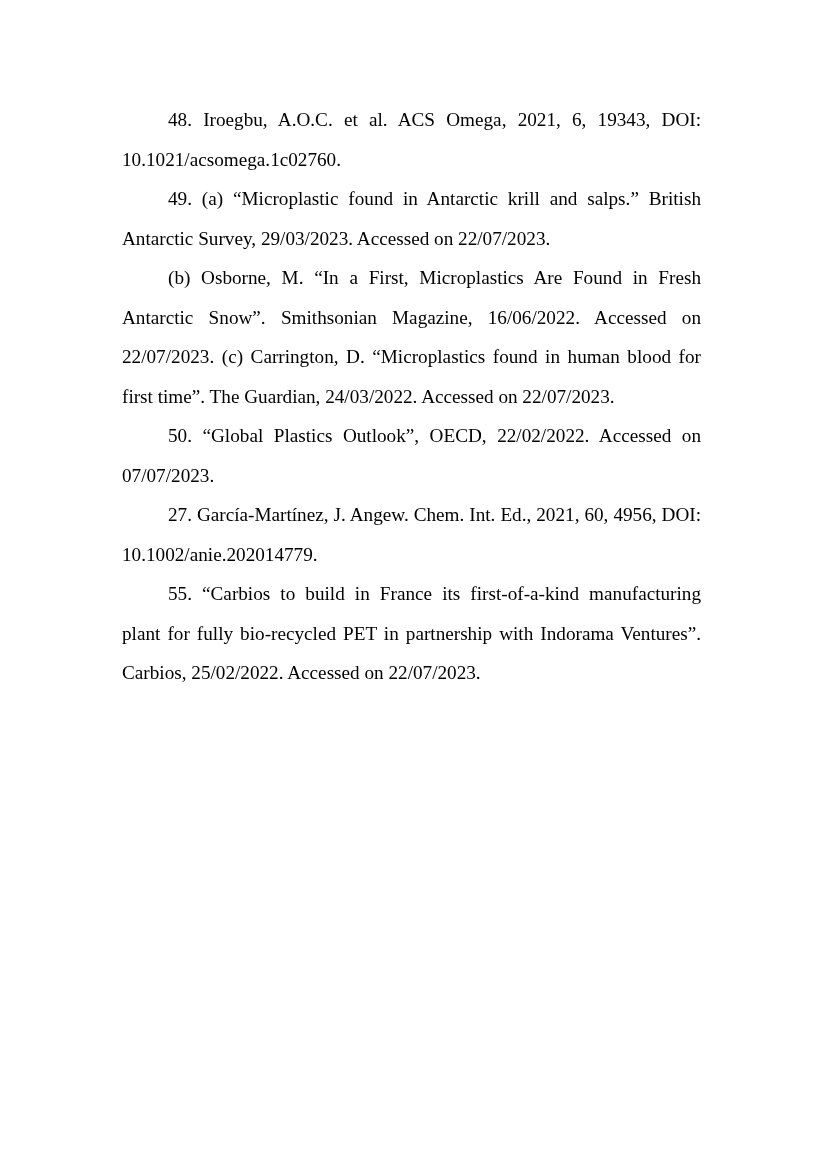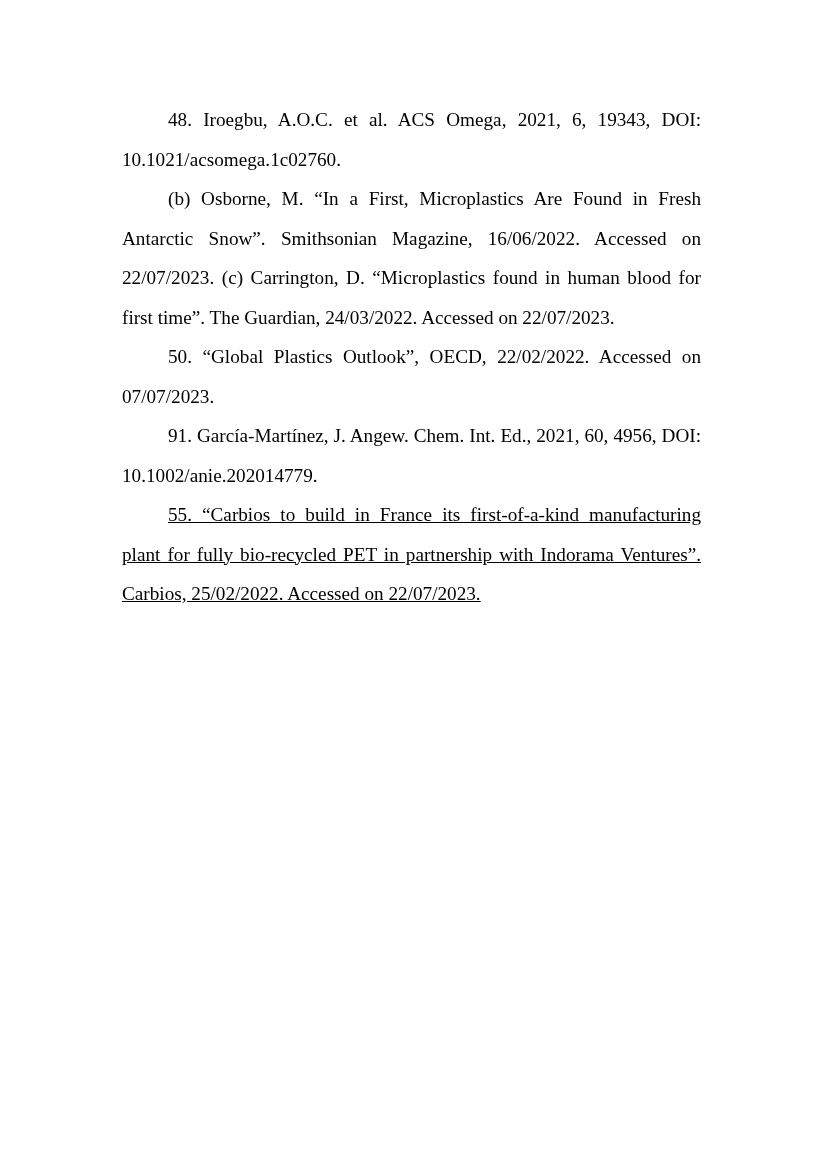--- a/index.html
+++ b/index.html
@@ -31,27 +31,27 @@
     text-align: justify;
     text-justify: inter-word;
     text-indent: 46px;
     margin: 0 0 0 0;
     hyphens: none;
     word-spacing: normal;
   }
   
   .ref-entry:last-child {
     text-align: justify;
-    text-decoration: underline;
   }
 </style>
 </head>
 <body>
 
 <div class="page">
   <div class="refs">
     <p class="ref-entry">48. Iroegbu, A.O.C. et al. ACS Omega, 2021, 6, 19343, DOI: 10.1021/acsomega.1c02760.</p>
+    <p class="ref-entry">49. (a) “Microplastic found in Antarctic krill and salps.” British Antarctic Survey, 29/03/2023. Accessed on 22/07/2023.</p>
     <p class="ref-entry">(b) Osborne, M. “In a First, Microplastics Are Found in Fresh Antarctic Snow”. Smithsonian Magazine, 16/06/2022. Accessed on 22/07/2023. (c) Carrington, D. “Microplastics found in human blood for first time”. The Guardian, 24/03/2022. Accessed on 22/07/2023.</p>
     <p class="ref-entry">50. “Global Plastics Outlook”, OECD, 22/02/2022. Accessed on 07/07/2023.</p>
-    <p class="ref-entry">91. García-Martínez, J. Angew. Chem. Int. Ed., 2021, 60, 4956, DOI: 10.1002/anie.202014779.</p>
+    <p class="ref-entry">27. García-Martínez, J. Angew. Chem. Int. Ed., 2021, 60, 4956, DOI: 10.1002/anie.202014779.</p>
     <p class="ref-entry">55. “Carbios to build in France its first-of-a-kind manufacturing plant for fully bio-recycled PET in partnership with Indorama Ventures”. Carbios, 25/02/2022. Accessed on 22/07/2023.</p>
   </div>
 </div>
 
 </body></html>

